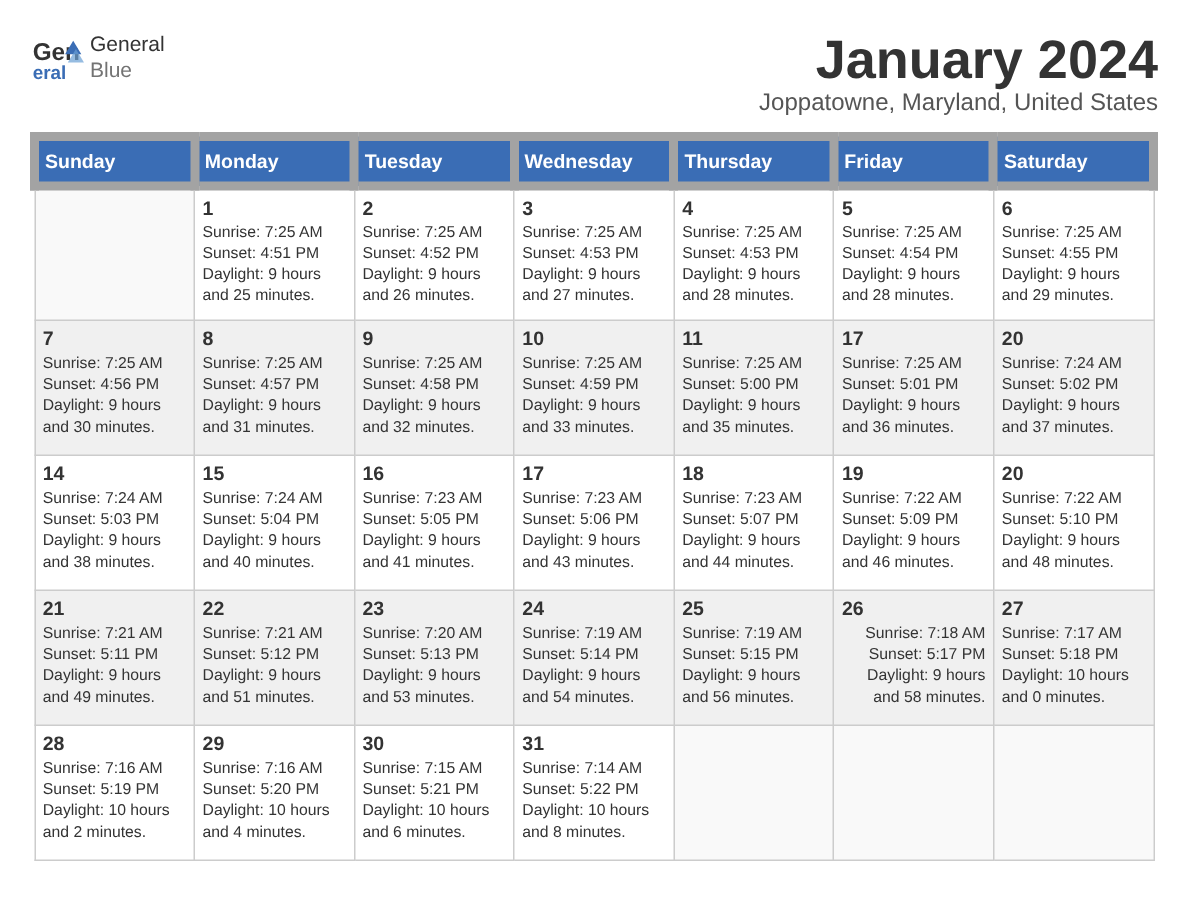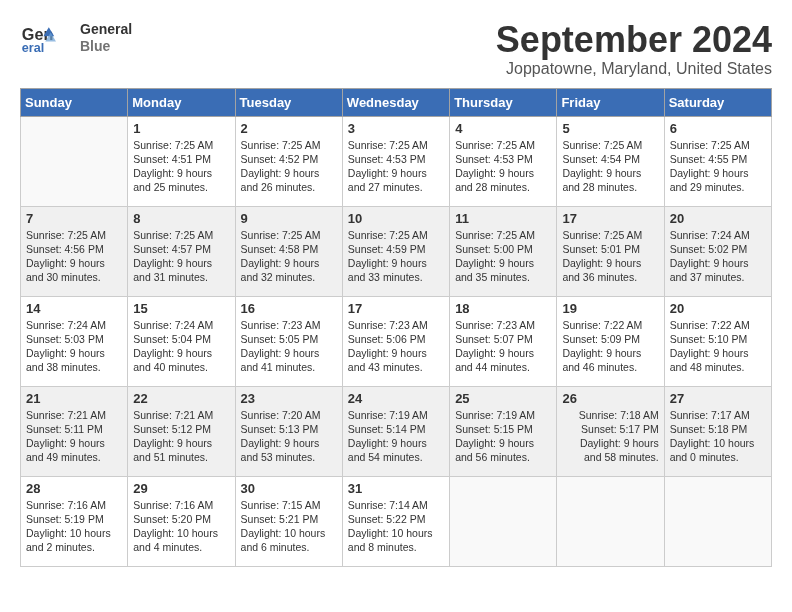--- a/index.html
+++ b/index.html
@@ -18,24 +18,23 @@
     }
     .logo {
       display: flex;
       align-items: center;
       gap: 4px;
     }
     .logo-text {
       display: flex;
       flex-direction: column;
       font-size: 14px;
-      font-weight: bold;
+      font-weight: normal;
       color: #333;
       line-height: 1.2;
-      margin-left: 20px;
     }
     .logo-text span:first-child { color: #333; }
     .logo-icon {
       width: 36px;
       height: 36px;
     }
     .title-block { text-align: right; }
     .month-title {
       font-size: 36px;
       font-weight: bold;
@@ -51,21 +50,21 @@
       border-collapse: collapse;
       font-size: 11px;
     }
     .calendar th {
       background: #3a6db5;
       color: #fff;
       padding: 6px 4px;
       text-align: left;
       font-size: 13px;
       font-weight: bold;
-      border: 1px solid #a3a3a3;
+      border: 6px solid #a3a3a3;
     }
     .calendar td {
       border: 1px solid #ccc;
       vertical-align: top;
       padding: 4px 5px;
       width: calc(100% / 7);
       height: 90px;
       color: #333;
       background: #fff;
     }
@@ -96,21 +95,21 @@
       <text x="2" y="36" font-size="14" font-weight="bold" fill="#3a6db5" font-family="Arial">eral</text>
       <polygon points="32,8 38,18 26,18" fill="#3a6db5"></polygon>
       <polygon points="34,14 40,24 28,24" fill="#6aa0d4" opacity="0.7"></polygon>
     </svg>
     <div class="logo-text">
       <span>General</span>
       <span style="color:#737373">Blue</span>
     </div>
   </div>
   <div class="title-block">
-    <div class="month-title">September 2024</div>
+    <div class="month-title">January 2024</div>
     <div class="location">Joppatowne, Maryland, United States</div>
   </div>
 </div>
 
 <table class="calendar">
   <thead>
     <tr>
     <th>Sunday</th>
         <th>Monday</th>
         <th>Tuesday</th>

